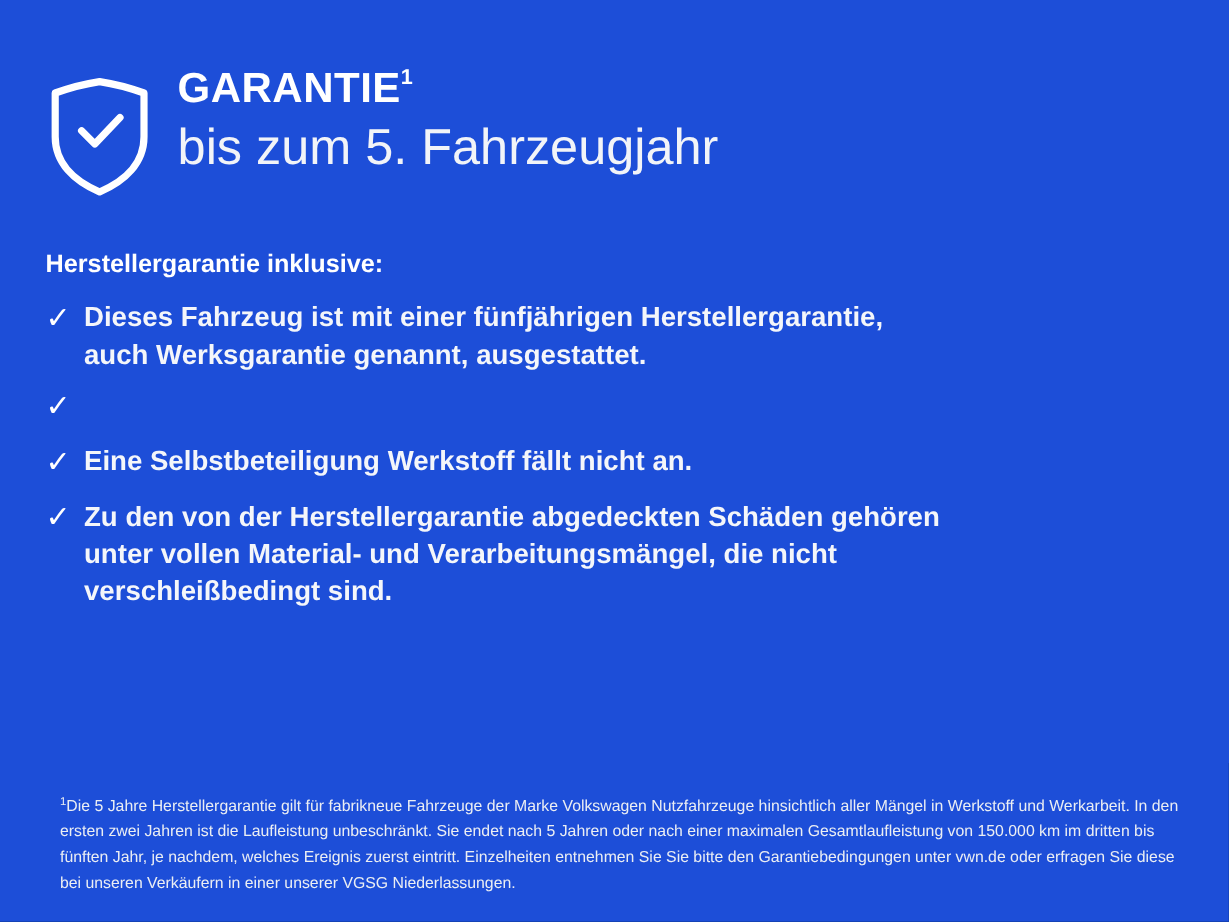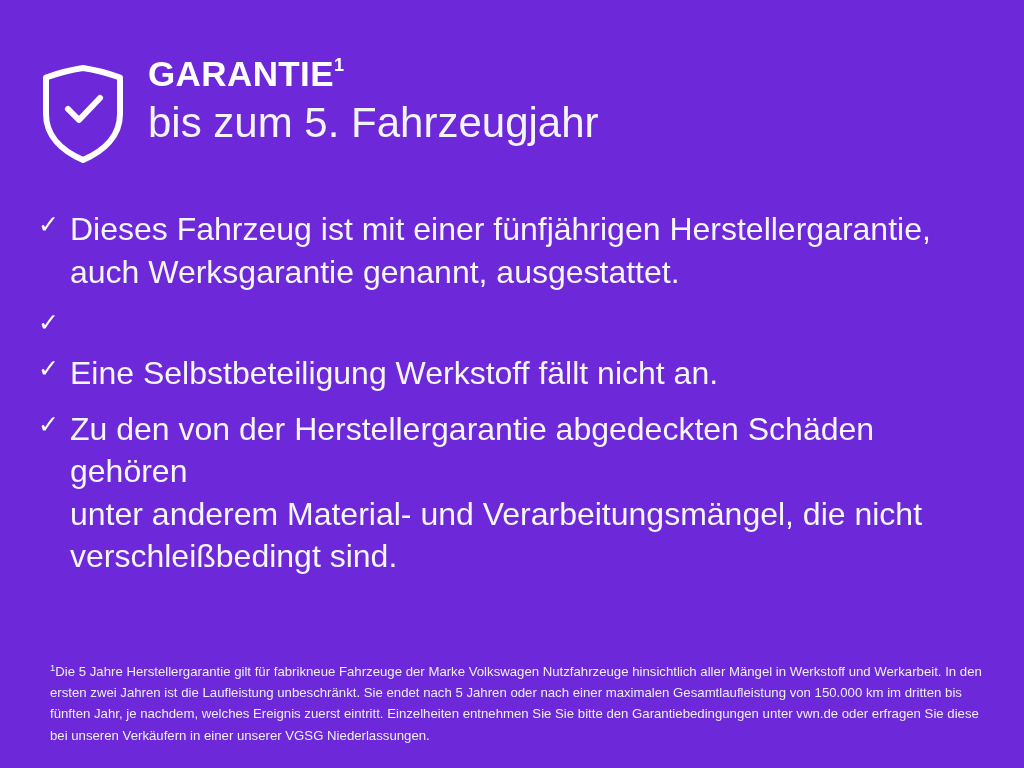--- a/index.html
+++ b/index.html
@@ -14,21 +14,21 @@
     font-family: "Liberation Sans", sans-serif;
     color: #ffffff;
     overflow: hidden;
     position: relative;
     -webkit-font-smoothing: antialiased;
   }
 
   .page {
     position: absolute;
     inset: 0;
-    background: #6d28d9;
+    background: #1d4ed8;
   }
 
   
   .header {
     position: absolute;
     left: 40px;
     top: 56px;
     display: flex;
     align-items: flex-start;
   }
@@ -109,22 +109,22 @@
   .check {
     flex: 0 0 auto;
     width: 32px;
     font-size: 25px;
     font-weight: 300;
     line-height: 1.32;
     color: #ffffff;
   }
 
   .bullet-text {
-    font-size: 32px;
-    font-weight: 400;
+    font-size: 23px;
+    font-weight: 700;
     line-height: 1.33;
     color: #f4f6fa;
     white-space: pre-line;
   }
 
   
   .footnote {
     position: absolute;
     left: 50px;
     bottom: 22px;
@@ -158,20 +158,21 @@
 
     <div class="header-text">
       <h1 class="title"><span>GARANTIE</span><span class="sup">1</span></h1>
       <div class="subtitle">bis zum 5. Fahrzeugjahr</div>
     </div>
 
   </div>
 
   <div class="body-block">
 
+    <div class="intro">Herstellergarantie inklusive:</div>
 
     <ul class="bullets">
 
       <li class="bullet">
         <span class="check">✓</span>
         <span class="bullet-text">Dieses Fahrzeug ist mit einer fünfjährigen Herstellergarantie,
 auch Werksgarantie genannt, ausgestattet.</span>
       </li>
 
       <li class="bullet">
@@ -179,21 +180,21 @@
       </li>
 
       <li class="bullet">
         <span class="check">✓</span>
         <span class="bullet-text">Eine Selbstbeteiligung Werkstoff fällt nicht an.</span>
       </li>
 
       <li class="bullet">
         <span class="check">✓</span>
         <span class="bullet-text">Zu den von der Herstellergarantie abgedeckten Schäden gehören
-unter anderem Material- und Verarbeitungsmängel, die nicht
+unter vollen Material- und Verarbeitungsmängel, die nicht
 verschleißbedingt sind.</span>
       </li>
 
     </ul>
 
   </div>
 
   <div class="footnote"><span class="fn-sup">1</span><span>Die 5 Jahre Herstellergarantie gilt für fabrikneue Fahrzeuge der Marke Volkswagen Nutzfahrzeuge hinsichtlich aller Mängel in Werkstoff und Werkarbeit. In den ersten zwei Jahren ist die Laufleistung unbeschränkt. Sie endet nach 5 Jahren oder nach einer maximalen Gesamtlaufleistung von 150.000 km im dritten bis fünften Jahr, je nachdem, welches Ereignis zuerst eintritt. Einzelheiten entnehmen Sie Sie bitte den Garantiebedingungen unter vwn.de oder erfragen Sie diese bei unseren Verkäufern in einer unserer VGSG Niederlassungen.</span></div>
 
 </div>

